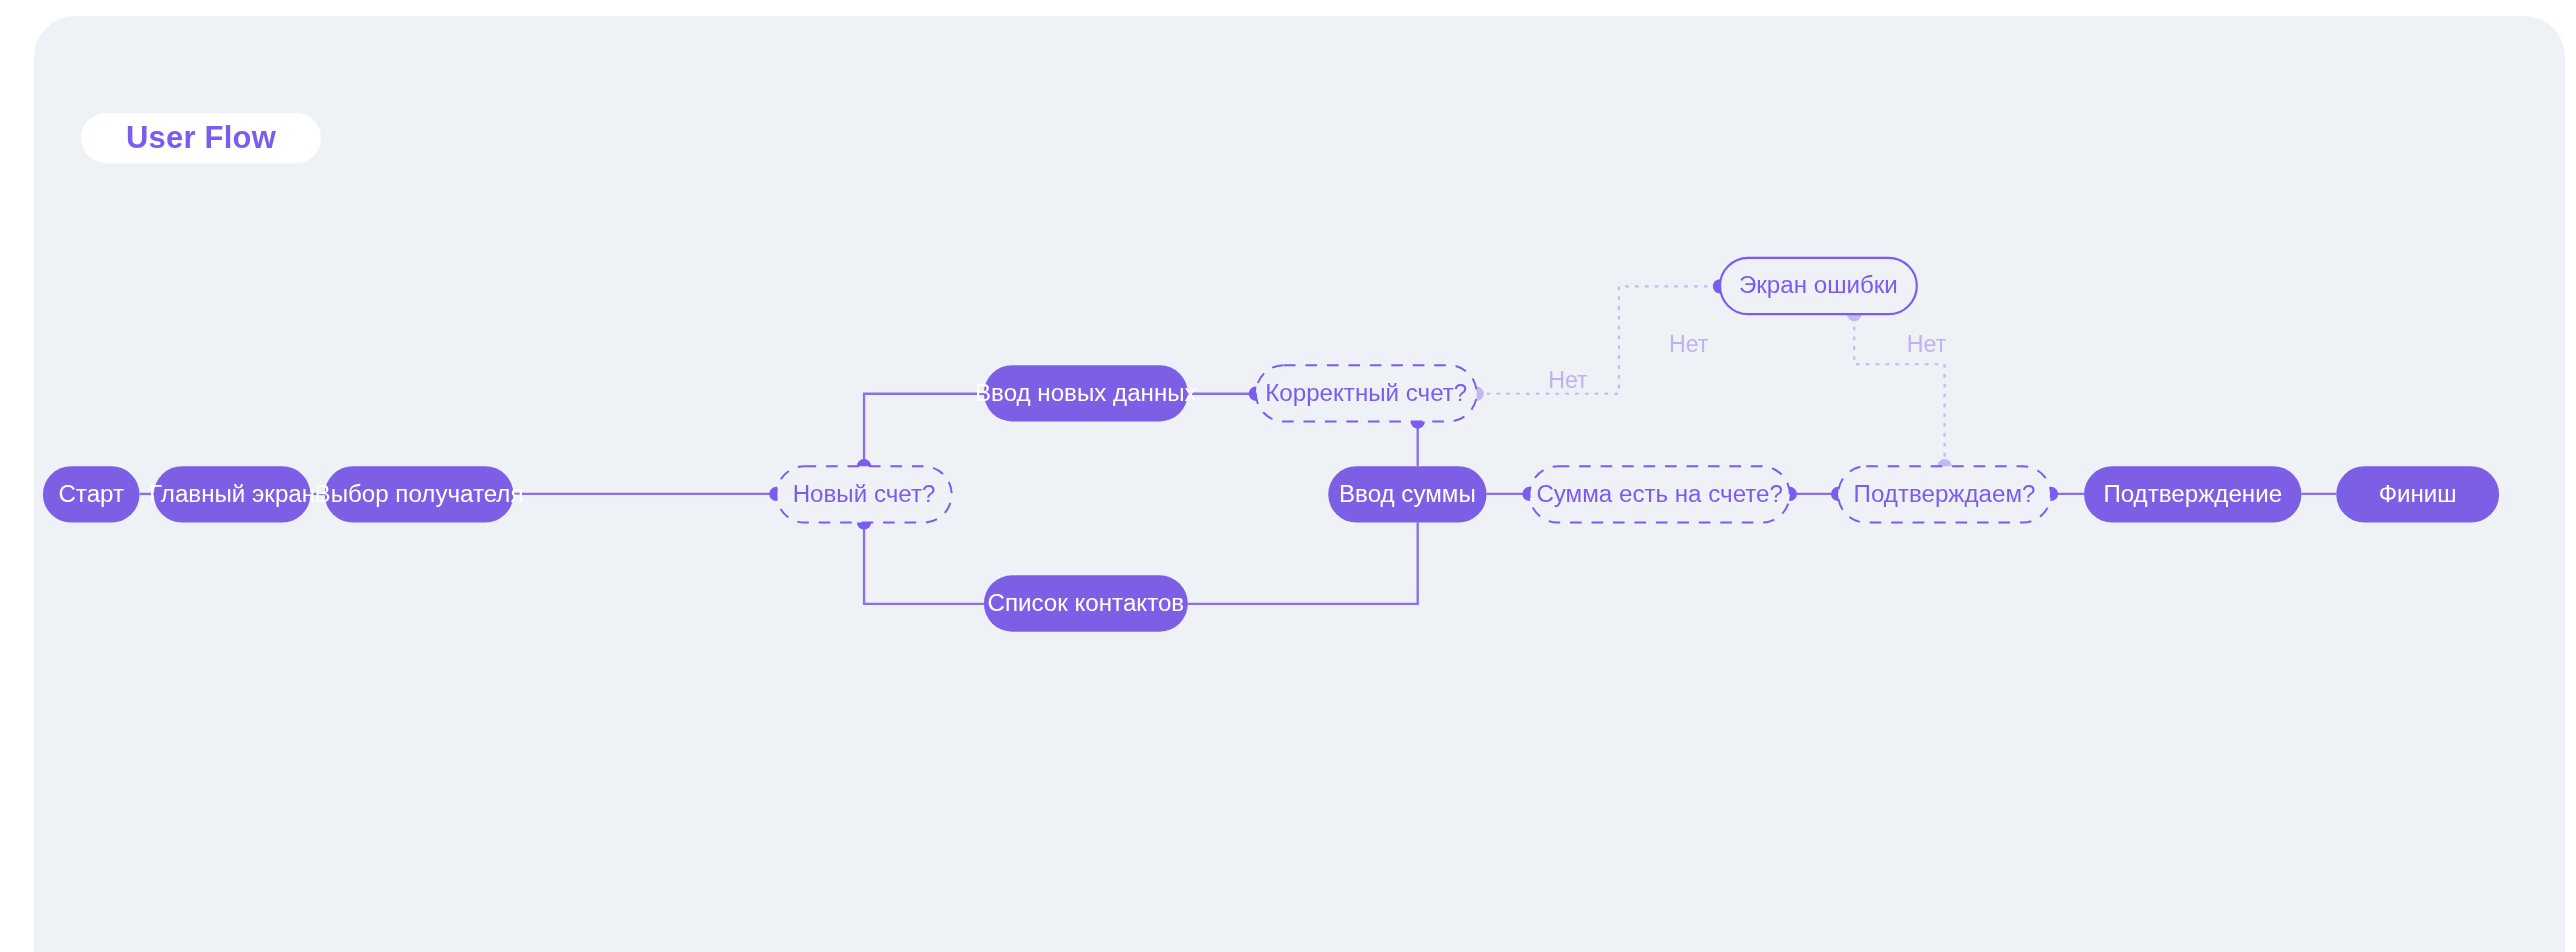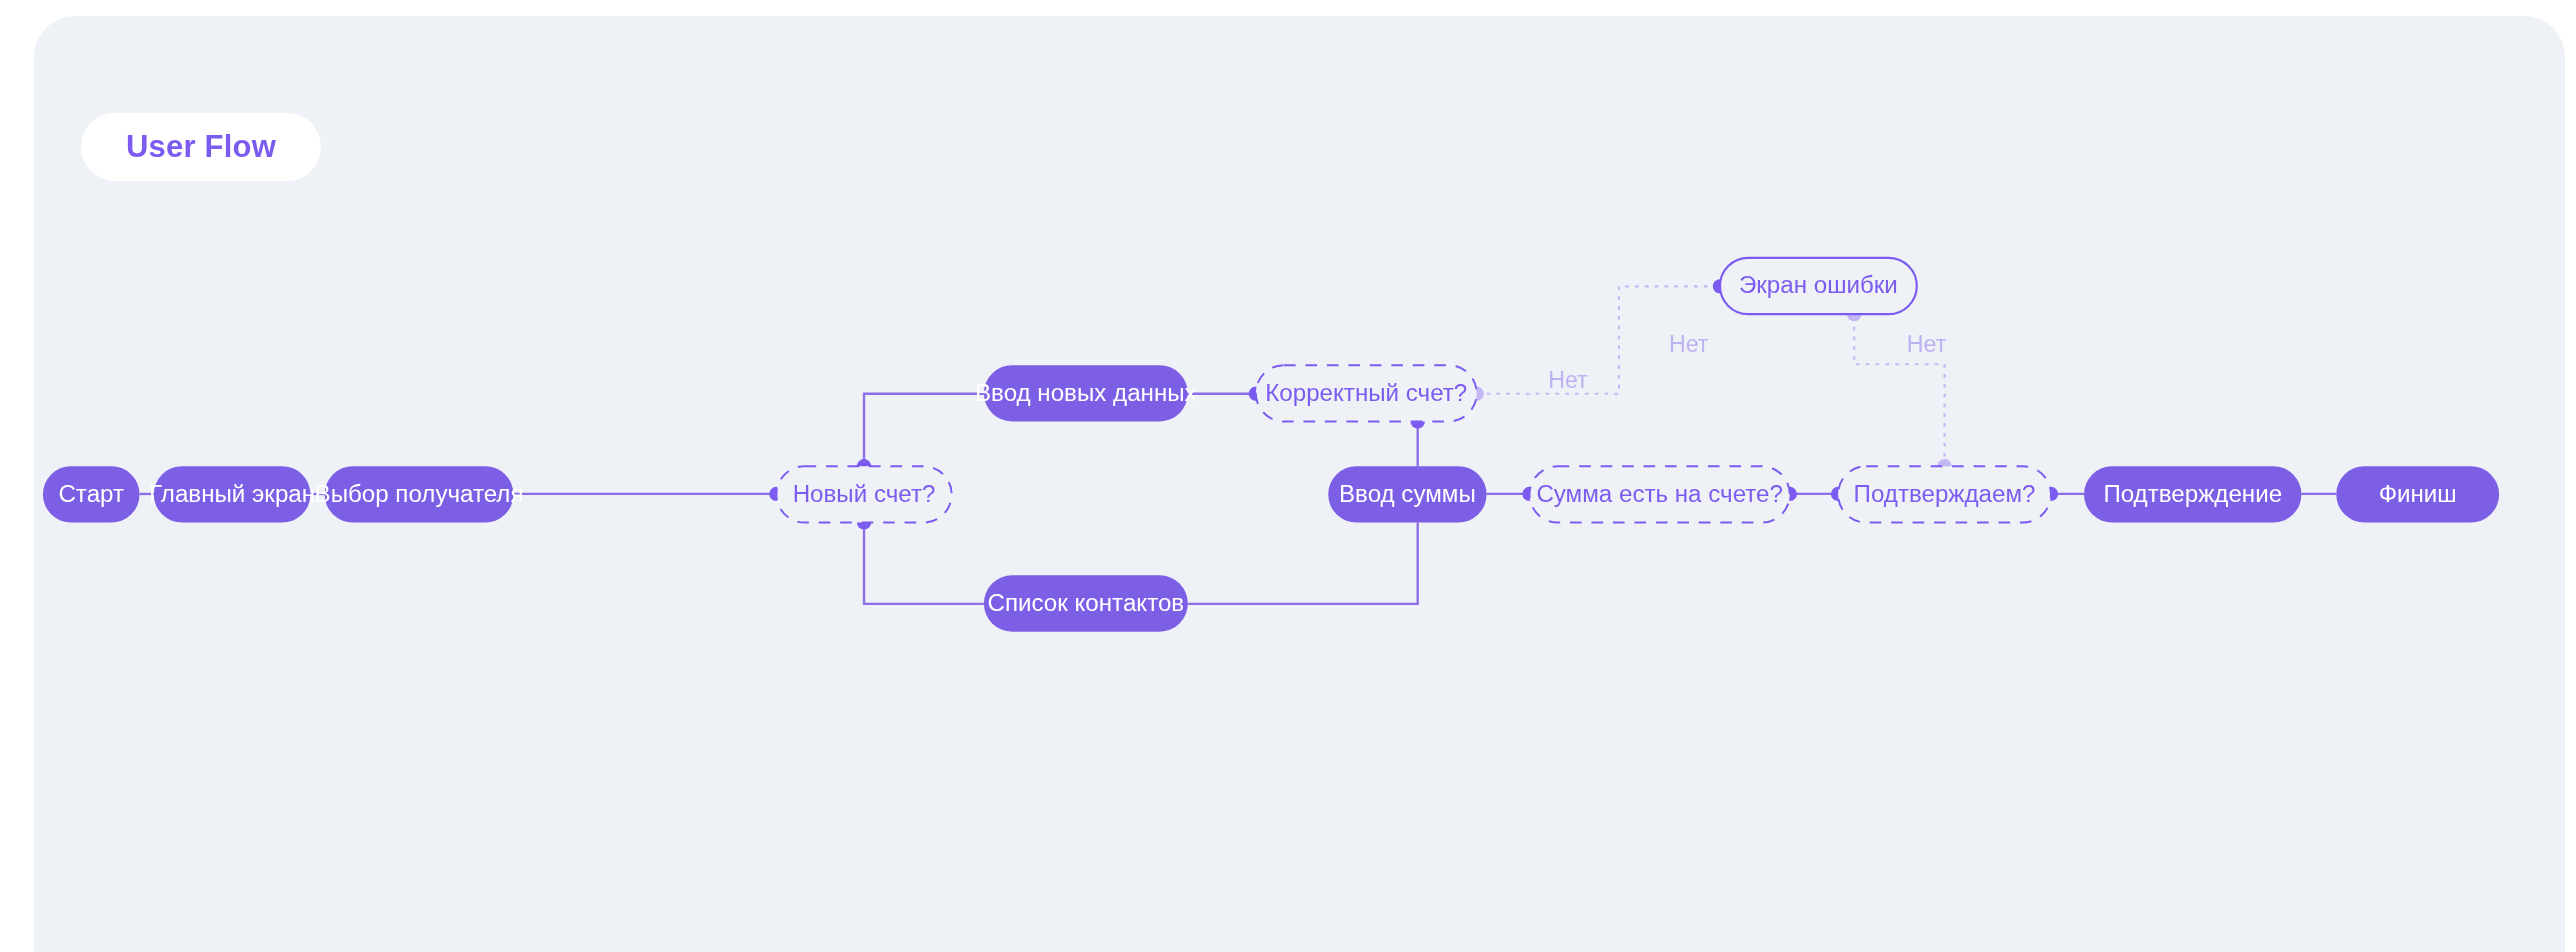--- a/index.html
+++ b/index.html
@@ -25,21 +25,21 @@
     left: 0;
     top: 0;
     width: 2576px;
     height: 953px;
   }
   #title-pill {
     position: absolute;
     left: 81px;
     top: 113px;
     width: 240px;
-    height: 68px;
+    height: 50px;
     background: #ffffff;
     border-radius: 34px;
     display: flex;
     align-items: center;
     justify-content: center;
   }
   #title-pill .title-text {
     color: #7c5cf0;
     font-size: 31px;
     font-weight: bold;

